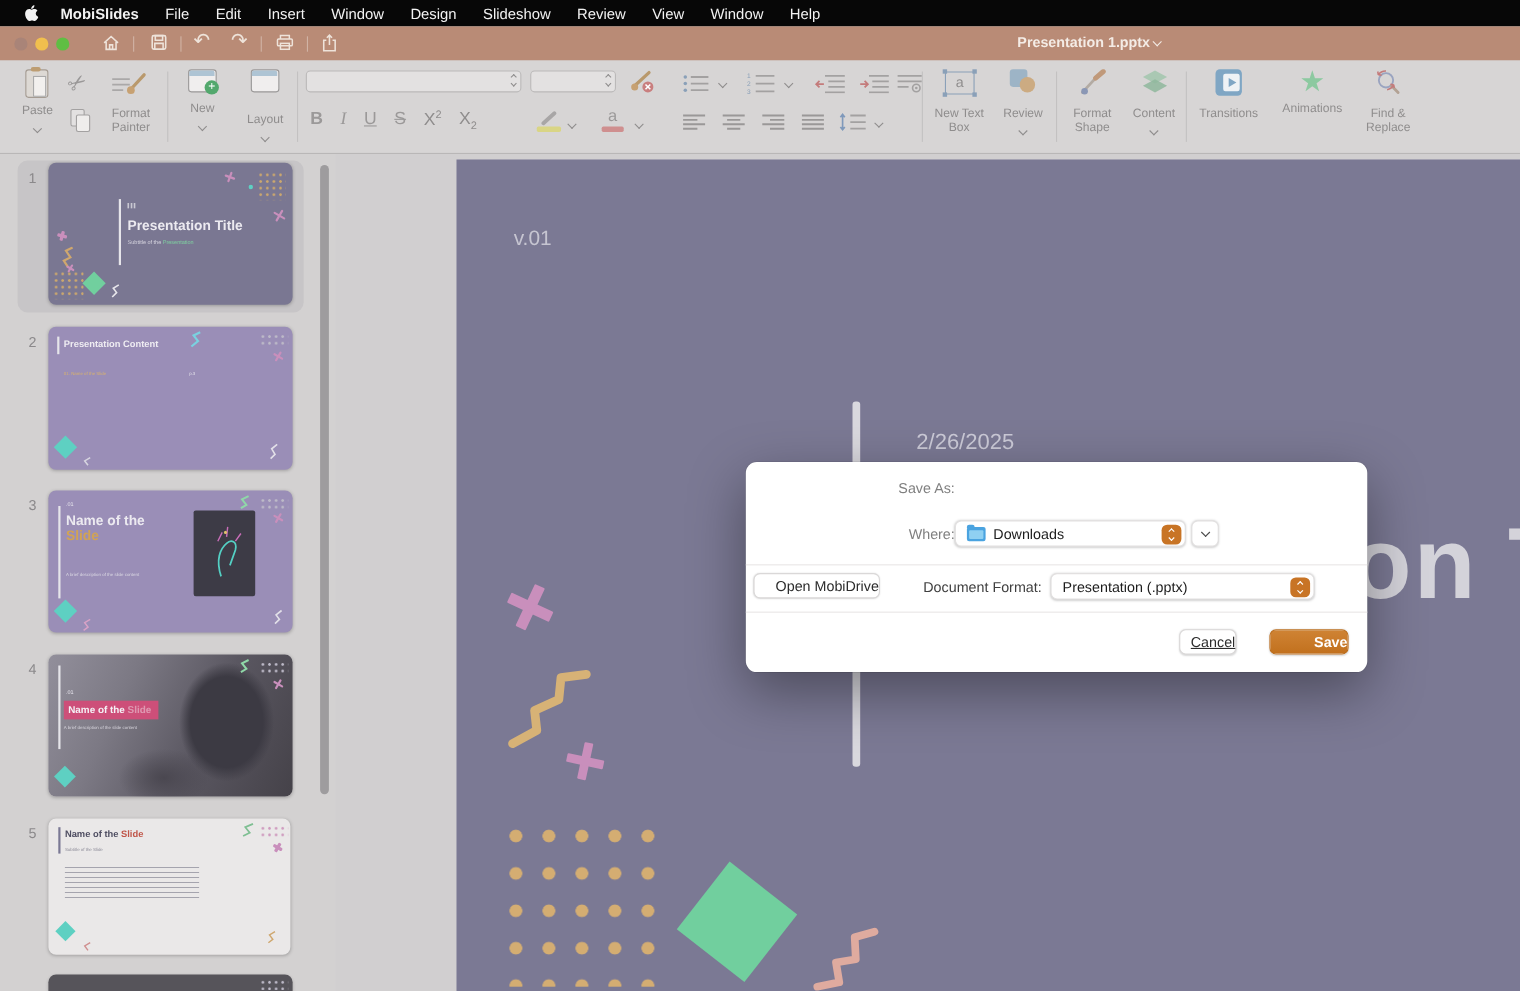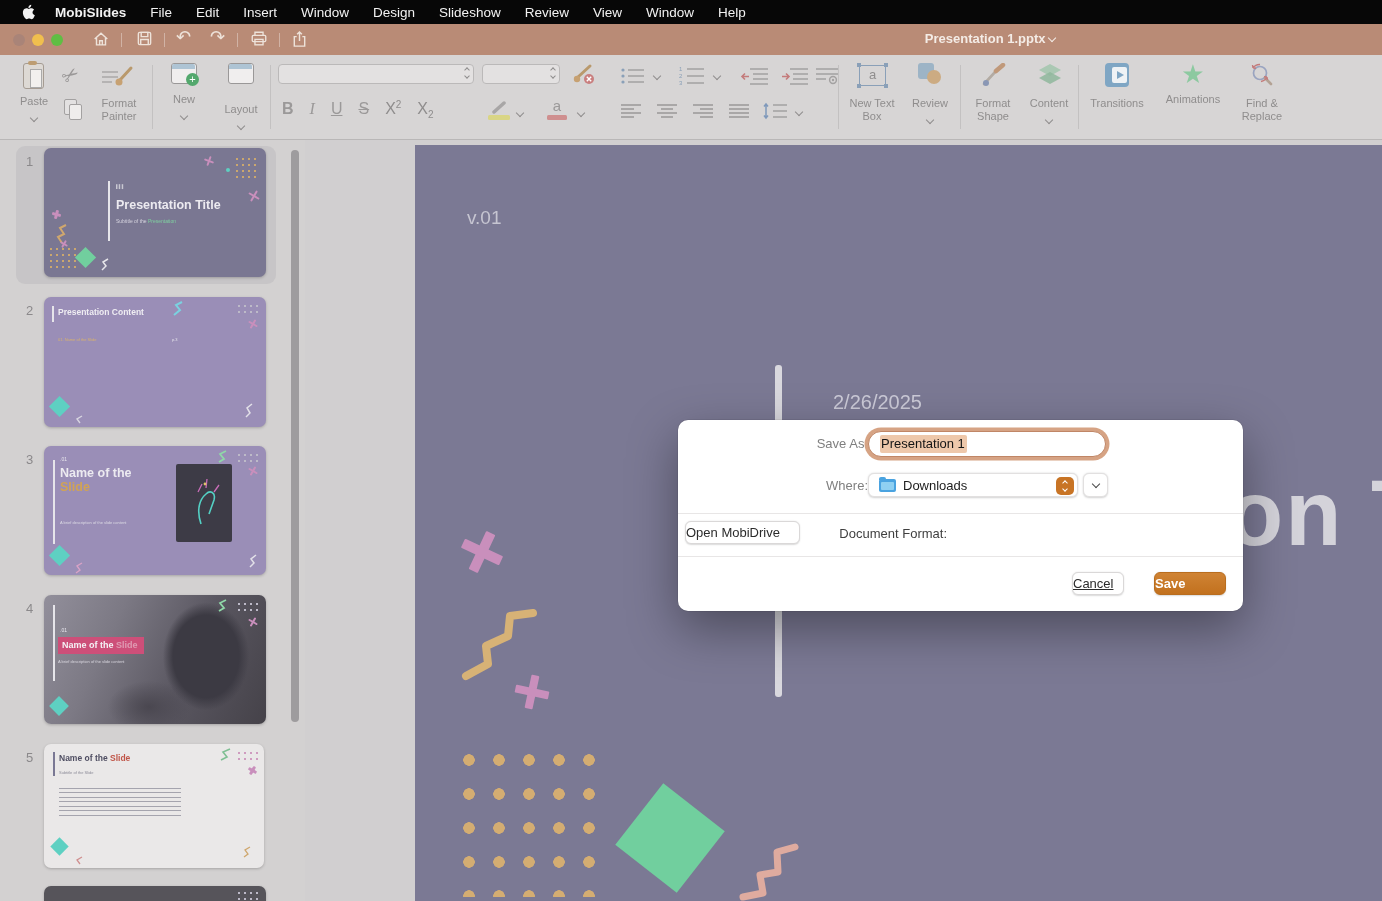--- a/index.html
+++ b/index.html
@@ -57,21 +57,21 @@
 
   
   .dialog { position:absolute; left:678px; top:420px; width:565px; height:191px; background:#ffffff; border-radius:10px; box-shadow:0 18px 50px rgba(0,0,0,.38), 0 0 0 .5px rgba(0,0,0,.12); font-size:13px;padding-left:32px; }
   .dlabel { position:absolute; color:#7f7f7f; font-size:13px; text-align:right; }
   .savename { position:absolute; left:190px; top:11px; width:238px; height:26px; background:#fff; border:1px solid #c08666; border-radius:13px; box-shadow:0 0 0 3.5px #d6a384; display:flex; align-items:center; padding-left:11px; font-size:13px; color:#141414; }
   .savename .sel { background:#eec8ab; padding:1px 2px 2px 1px; border-radius:2px; }
   .dselect { position:absolute; height:24px; background:#fff; border:1px solid #e2e0e0; border-radius:6px; box-shadow:0 .5px 2px rgba(0,0,0,.18); display:flex; align-items:center; color:#1c1c1c; }
   .stepper-o { position:absolute; right:3px; top:3px; width:18px; height:18px; background:#c87425; border-radius:5px; display:flex; flex-direction:column; align-items:center; justify-content:center; gap:2px; color:#fff; }
   .stepper-o .chev { width:4px; height:4px; border-width:1.6px; }
   .dsep { position:absolute; left:0; width:565px; height:1px; background:#e8e6e6; }
-  .dbtn { position:absolute; height:23px; background:#fff; border:1px solid #dad8d8; border-radius:6px; box-shadow:0 .5px 1.5px rgba(0,0,0,.15); display:flex; align-items:center; justify-content:flex-start; font-size:13px; color:#2b2b2b; }
+  .dbtn { position:absolute; height:23px; background:#fff; border:1px solid #dad8d8; border-radius:6px; box-shadow:0 .5px 1.5px rgba(0,0,0,.15); display:flex; align-items:center; justify-content:flex-end; font-size:13px; color:#2b2b2b; }
   .dbtn.primary { background:linear-gradient(#cf8334,#c2711e); border-color:#b96d1e; color:#fff; font-weight:bold; }
 
   .folder-ic { position:relative; width:17px; height:13px; background:#4aa3e0; border-radius:2px; margin:0 7px 0 10px; }
   .folder-ic::before { content:""; position:absolute; left:0; top:-2px; width:7px; height:3px; background:#4aa3e0; border-radius:2px 2px 0 0; }
   .folder-ic::after { content:""; position:absolute; left:2px; top:3px; width:13px; height:8px; background:#8fd0f2; border-radius:1px; }
 
   svg { display:block; }
 </style>
 </head>
 <body>
@@ -489,43 +489,47 @@
     <div class="abs" style="left:216px;top:654px;width:78px;height:78px;background:#71cf9e;transform:rotate(38deg);"></div>
 
     <svg class="abs" style="left:320px;top:695px;" width="70" height="65" viewBox="0 0 70 65">
       <polyline points="60,7 42,12 43,32 25,35 28,53 8,57" fill="none" stroke="#dfab9f" stroke-width="7" stroke-linecap="round" stroke-linejoin="round"></polyline>
     </svg>
   </div>
 </div>
 
 <div class="dialog">
   <span class="dlabel" style="left:110px;top:16px;width:80px;">Save As:</span>
-  <div class="savename">
-    <span class="sel">Presentation 1</span>
-  </div>
 
   <span class="dlabel" style="left:110px;top:58px;width:80px;">Where:</span>
   <div class="dselect" style="left:190px;top:53px;width:210px;">
     <span class="folder-ic"></span>
     <span>Downloads</span>
     <span class="stepper-o">
         <span class="chev up"></span>
         <span class="chev"></span>
       </span>
   </div>
   <div class="dselect" style="left:405px;top:53px;width:25px;justify-content:center;">
     <span class="chev" style="color:#4a4a4a;margin-top:-3px;"></span>
   </div>
 
   <div class="dsep" style="top:93px;"></div>
 
   <div class="dbtn" style="left:7px;top:101px;width:115px;">
       <span>Open MobiDrive</span>
     </div>
   <span class="dlabel" style="left:140px;top:106px;width:129px;color:#3f3f3f;">Document Format:</span>
+  <div class="dselect" style="left:277px;top:101px;width:240px;padding-left:10px;">
+    <span>Presentation (.pptx)</span>
+    <span class="stepper-o">
+        <span class="chev up"></span>
+        <span class="chev"></span>
+      </span>
+  </div>
 
   <div class="dsep" style="top:136px;"></div>
 
   <div class="dbtn" style="left:394px;top:152px;width:52px;text-decoration:underline;">
       <span>Cancel</span>
     </div>
   <div class="dbtn primary" style="left:476px;top:152px;width:72px;">
       <span>Save</span>
     </div>
 </div>

